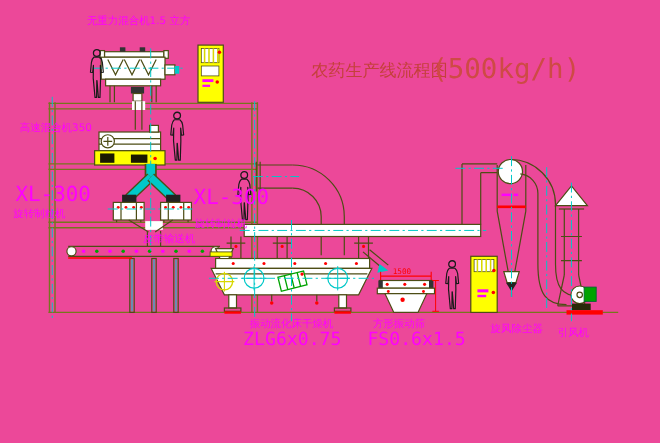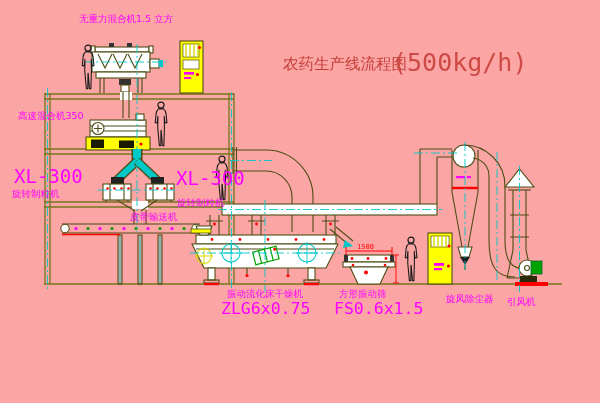--- a/index.html
+++ b/index.html
@@ -1,16 +1,16 @@
 <!DOCTYPE html>
 <html><head>
 <meta charset="utf-8">
 <style>
   html,body{margin:0;padding:0;background:#fff;}
-  #canvas{position:relative;width:600px;height:403px;background:#fca5a5;overflow:hidden;
+  #canvas{position:relative;width:600px;height:403px;background:#ec4899;overflow:hidden;
           font-family:"DejaVu Sans",sans-serif;}
   svg{display:block;}
   text{font-family:"DejaVu Sans",sans-serif;}
   .lbl-s{font-size:9.5px;fill:#FF00FF;}
   .lbl-xl{font-size:19px;fill:#FF00FF;font-family:"DejaVu Sans Mono",monospace;}
   .lbl-model{font-size:16.5px;fill:#FF00FF;font-family:"DejaVu Sans Mono",monospace;}
   .title-cn{font-size:15.5px;fill:#C4403B;}
   .title-cap{font-size:25px;fill:#CE4A45;font-family:"DejaVu Sans Mono",monospace;}
   .dim{font-size:7px;fill:#FF0000;font-family:"DejaVu Sans Mono",monospace;}
   .bld{stroke:#76761e;stroke-width:1.3;fill:none;}

